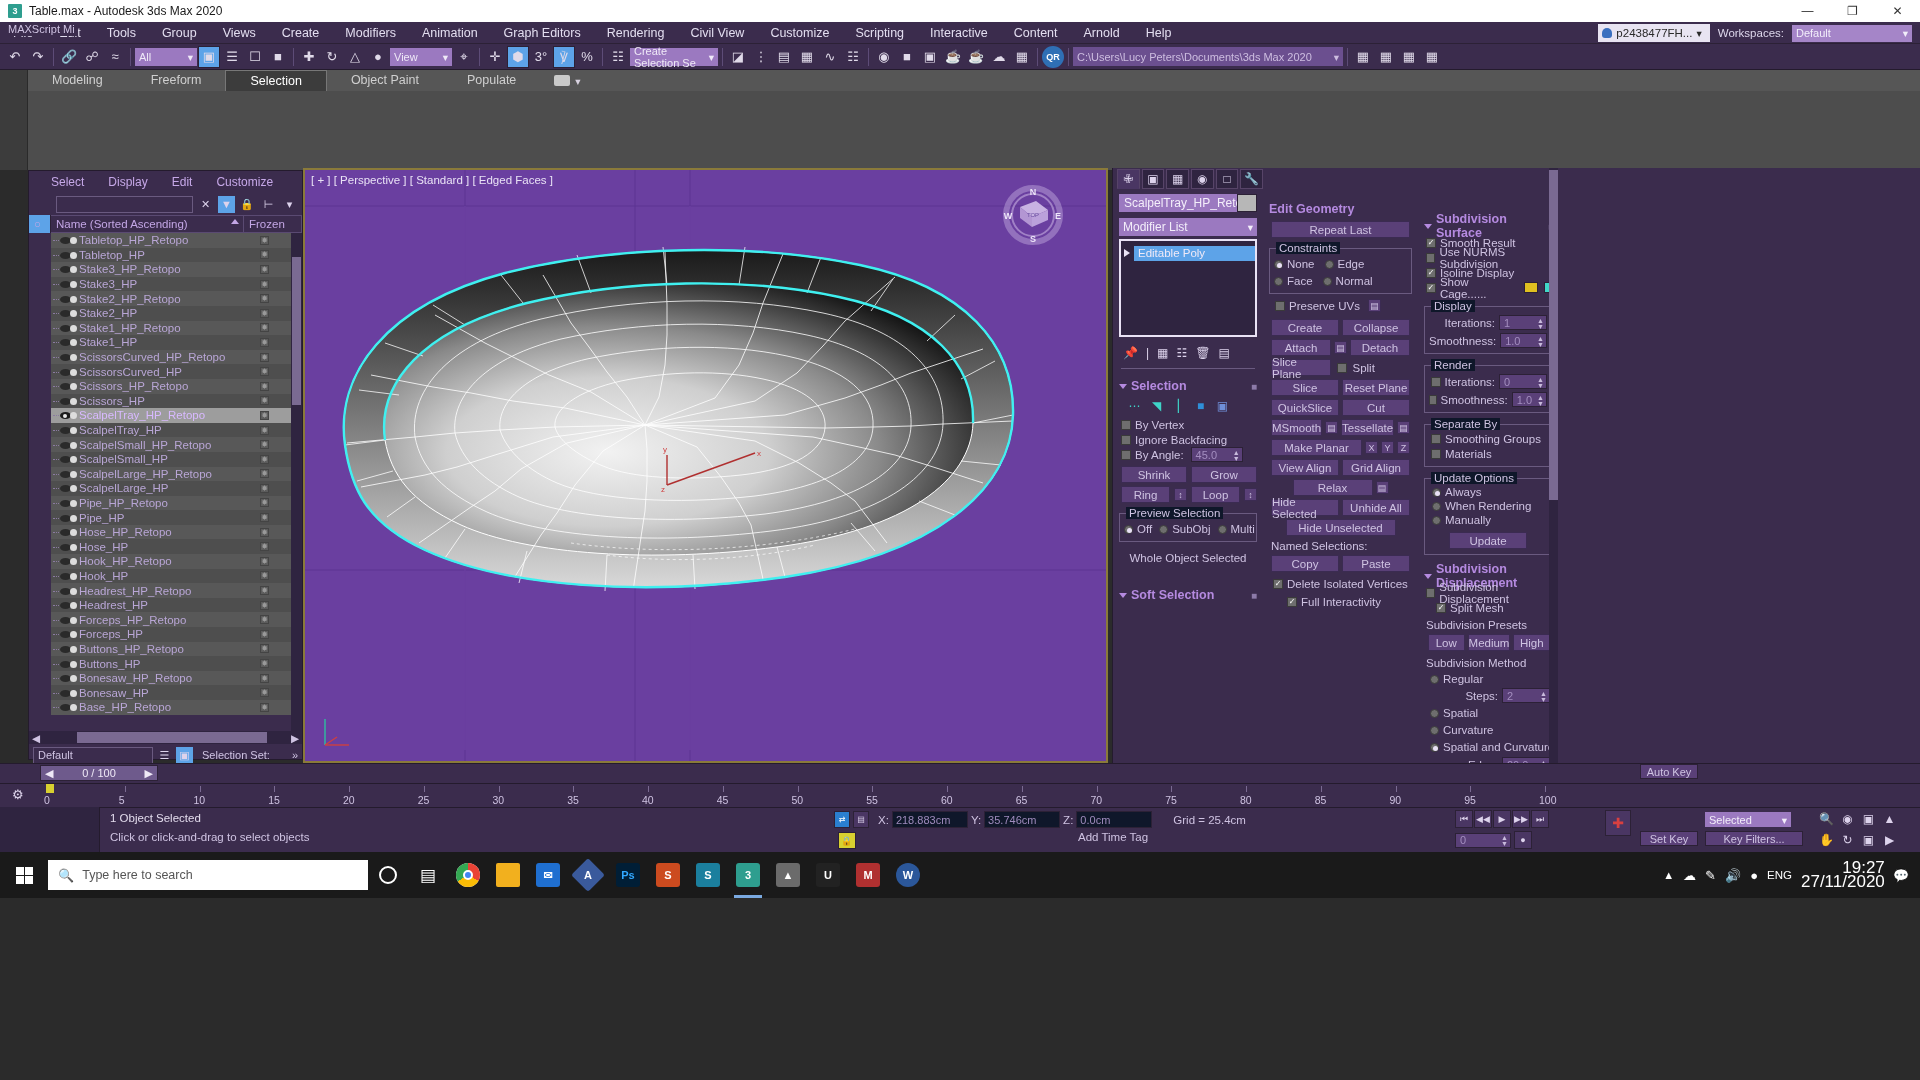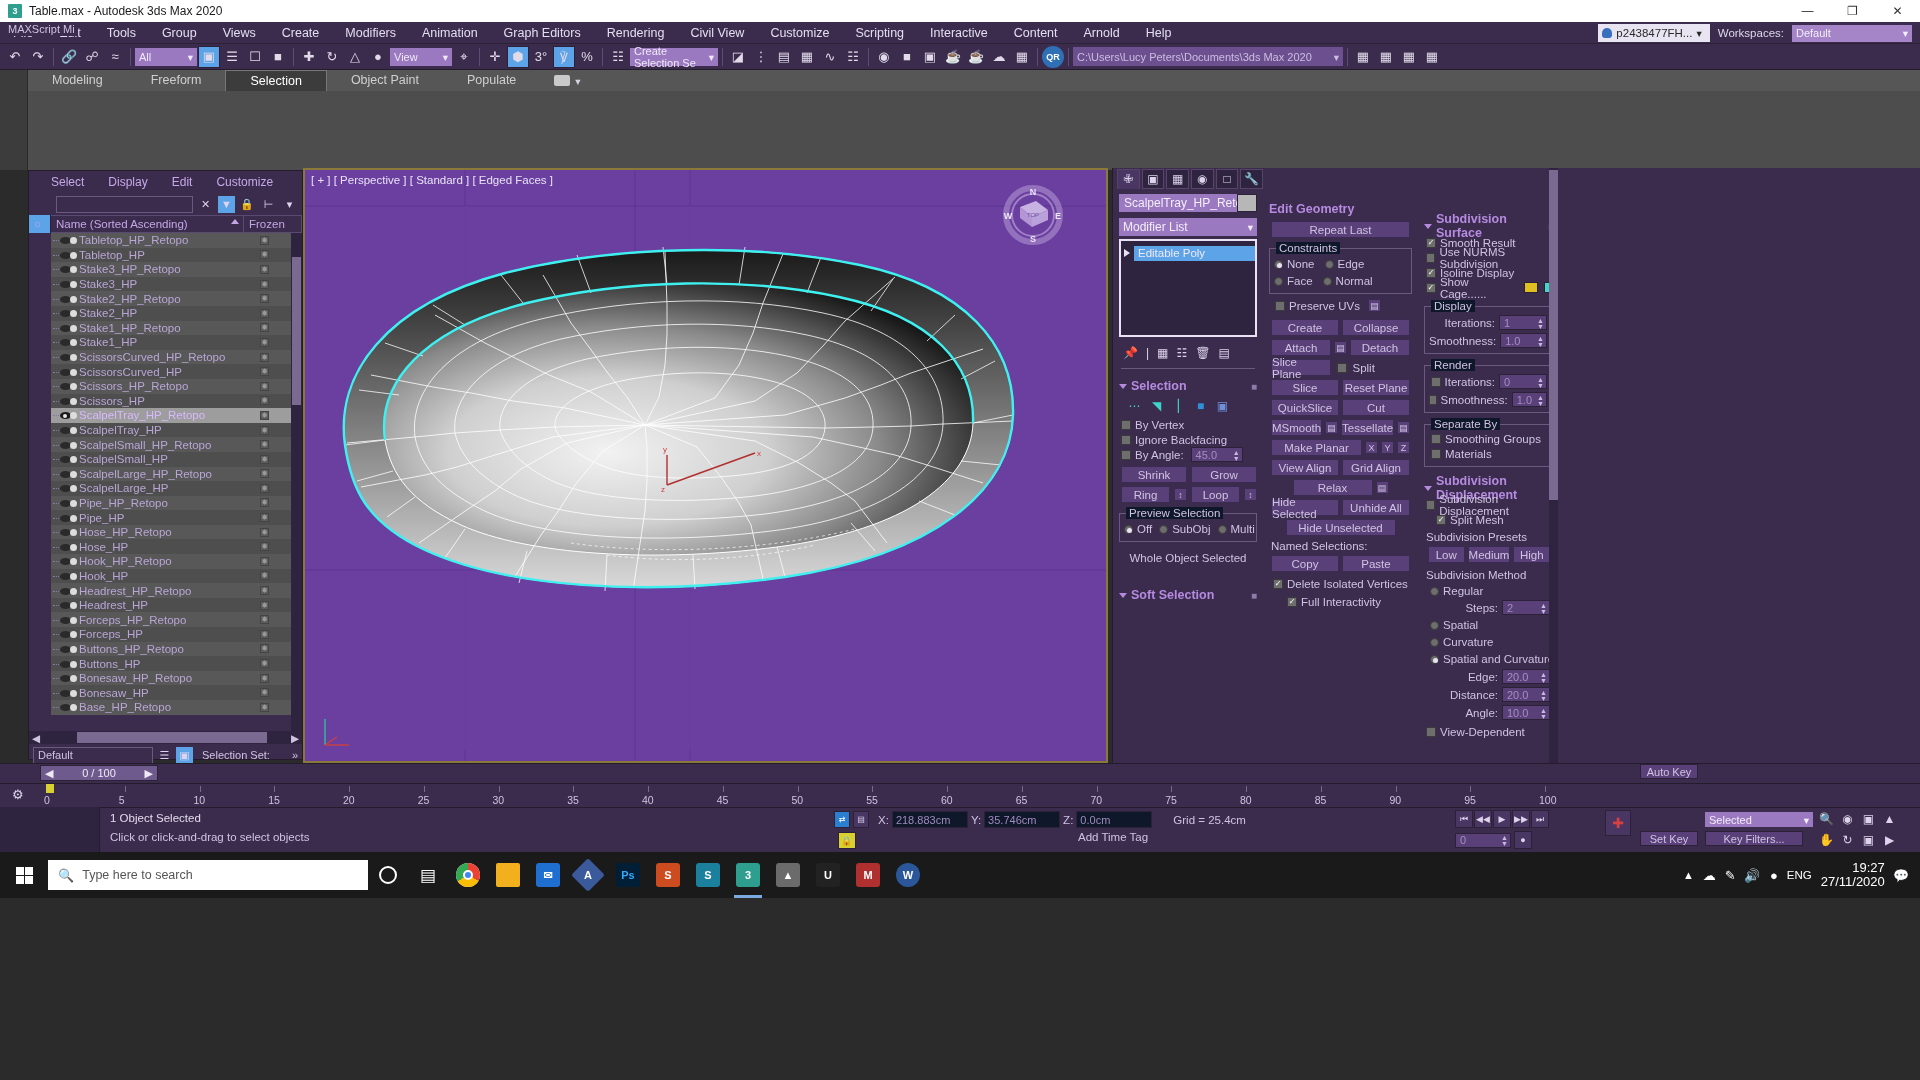--- a/index.html
+++ b/index.html
@@ -216,39 +216,39 @@
   .lockico{ position:absolute;left:1032px;top:812px;width:18px;height:17px;background:#d8d030;
             border:1px solid #2c2136;display:flex;align-items:center;justify-content:center;font-size:9px;color:#3a3a3a;}
   .addtime{ position:absolute;left:1078px;top:831px;font-size:11.5px;color:#cfc3e2;}
   .animbtns{ position:absolute;left:1455px;top:810px;display:flex;gap:1px;}
   .abtn{ width:18px;height:18px;background:#4a3663;border:1px solid #2c2136;color:#ddd3ec;
          font-size:9px;display:flex;align-items:center;justify-content:center;}
   .keybtn{ width:26px;height:26px;background:#4a3663;border:1px solid #2c2136;
            display:flex;align-items:center;justify-content:center;}
   .autokey{ width:58px;height:15px;background:#5a4078;border:1px solid #2c2136;color:#cfc3e2;font-size:11px;
             display:flex;align-items:center;justify-content:center;}
-  .selcombo{ width:108px;height:15px;background:#9b79c0;color:#f3eefa;font-size:11px;
+  .selcombo{ width:86px;height:15px;background:#9b79c0;color:#f3eefa;font-size:11px;
              display:flex;align-items:center;justify-content:space-between;padding:4px 4px;}
   .navico{ width:17px;height:17px;display:flex;align-items:center;justify-content:center;color:#ddd3ec;font-size:12px;}
 
   
   .taskbar{ position:absolute;left:0;top:852px;width:1920px;height:46px;background:#1a1a1a;
             display:flex;align-items:center;}
   .startbtn{ width:48px;height:46px;display:flex;align-items:center;justify-content:center;}
   .winlogo{ width:17px;height:17px;display:grid;grid-template-columns:8px 8px;grid-template-rows:8px 8px;gap:1px;}
   .winlogo div{ background:#fff;}
   .tbsearch{ width:320px;height:30px;background:#fff;border-radius:0;display:flex;align-items:center;
              padding-left:10px;gap:8px;color:#555;font-size:12.5px;}
   .tbsearch .sico{ color:#333;font-size:13px;}
   .tbicon{ width:40px;height:46px;display:flex;align-items:center;justify-content:center;position:relative;}
   .tbicon .glyph{ width:24px;height:24px;border-radius:3px;display:flex;align-items:center;
                   justify-content:center;font-size:11px;color:#fff;font-weight:bold;}
   .tbicon.active::after{ content:"";position:absolute;bottom:0;left:6px;right:6px;height:3px;background:#7aa9e0;}
   .tray{ position:absolute;right:0;top:0;height:46px;display:flex;align-items:center;gap:9px;padding-right:10px;color:#fff;}
-  .clock{ font-size:13px;line-height:14px;text-align:right;color:#fff;}
+  .clock{ font-size:17px;line-height:14px;text-align:right;color:#fff;}
 
   .tiny{ font-size:10.5px; }
 </style>
 </head>
 <body>
 
 <div class="app">
 
   <div class="titlebar">
     <div class="ico">3</div>
@@ -1072,20 +1072,38 @@
         <div class="chk" style="padding-left:2px">
           <span class="chkbox"></span>
           <span>Smoothing Groups</span>
         </div>
         <div class="chk" style="padding-left:2px">
           <span class="chkbox"></span>
           <span>Materials</span>
         </div>
       </div>
 
+      <div class="grpbox" style="margin-top:11px">
+        <div class="grpttl">Update Options</div>
+        <div class="radio" style="padding-left:3px">
+          <span class="rdot on"></span>
+          <span>Always</span>
+        </div>
+        <div class="radio" style="padding-left:3px">
+          <span class="rdot"></span>
+          <span>When Rendering</span>
+        </div>
+        <div class="radio" style="padding-left:3px">
+          <span class="rdot"></span>
+          <span>Manually</span>
+        </div>
+        <div style="display:flex;justify-content:center;padding-top:5px">
+          <div class="btn" style="width:78px">Update</div>
+        </div>
+      </div>
 
       <div class="rollup" style="margin-top:12px">
         <span class="tri"></span>
         <span>Subdivision Displacement</span>
       </div>
       <div class="chk">
         <span class="chkbox"></span>
         <span>Subdivision Displacement</span>
       </div>
       <div class="chk" style="padding-left:18px">

